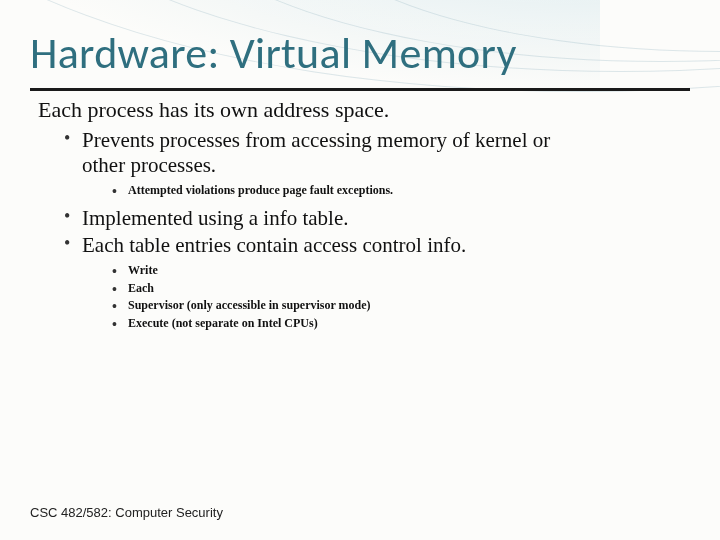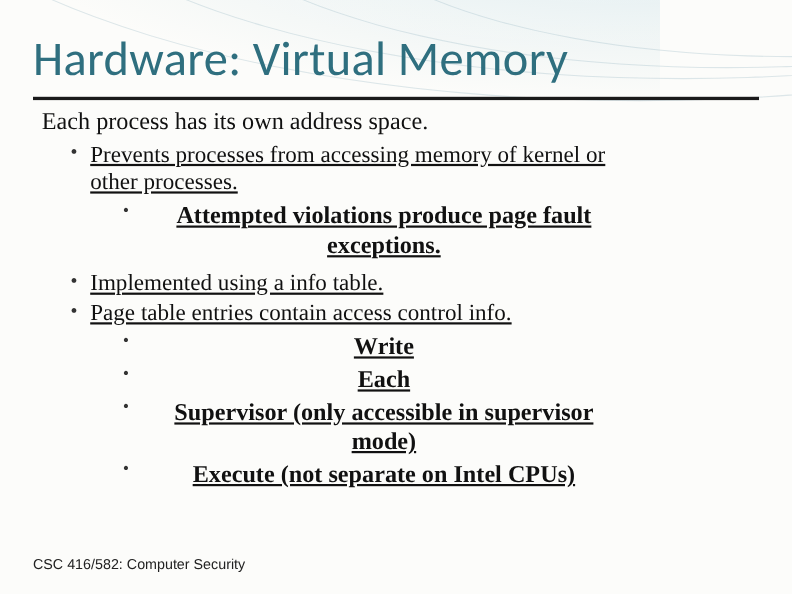--- a/index.html
+++ b/index.html
@@ -65,42 +65,40 @@
   ul.l1 {
     margin: 0 0 0 26px;
     padding: 0;
     list-style: none;
   }
   ul.l1 > li {
     position: relative;
     padding-left: 18px;
     margin: 2px 0;
     font-size: 21px;
-    text-decoration: underline;
   }
   ul.l1 > li::before {
     content: "•";
     position: absolute;
     left: 0;
     top: 0;
     color: #333;
     font-size: 18px;
   }
   ul.l2 {
     margin: 4px 0 8px 30px;
     padding: 0;
     list-style: none;
   }
   ul.l2 > li {
     position: relative;
     padding-left: 16px;
     margin: 3px 0;
-    font-size: 22px;
+    font-size: 12px;
     font-weight: 600;
-    text-align: center;
   }
   ul.l2 > li::before {
     content: "•";
     position: absolute;
     left: 0;
     top: 0;
     color: #333;
     font-size: 14px;
   }
   .footer {
@@ -128,25 +126,25 @@
     <p class="lead">Each process has its own address space.</p>
     <ul class="l1">
       <li>
         <span>Prevents processes from accessing memory of kernel or other processes.</span>
         <ul class="l2">
           <li>Attempted violations produce page fault exceptions.</li>
         </ul>
       </li>
       <li>Implemented using a info table.</li>
       <li>
-        <span>Page table entries contain access control info.</span>
+        <span>Each table entries contain access control info.</span>
         <ul class="l2">
           <li>Write</li>
           <li>Each</li>
           <li>Supervisor (only accessible in supervisor mode)</li>
           <li>Execute (not separate on Intel CPUs)</li>
         </ul>
       </li>
     </ul>
   </div>
 
-  <div class="footer">CSC 416/582: Computer Security</div>
+  <div class="footer">CSC 482/582: Computer Security</div>
 </div>
 
 </body></html>

